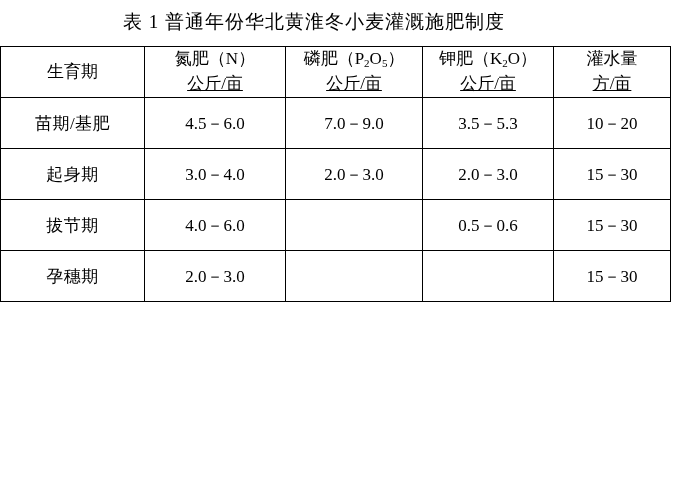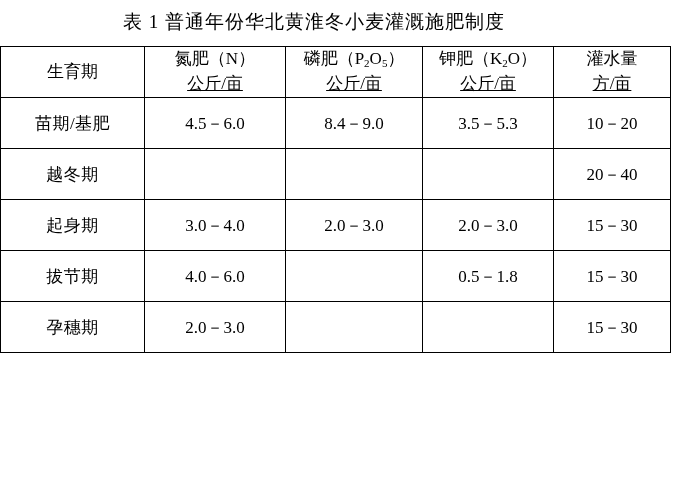--- a/index.html
+++ b/index.html
@@ -109,43 +109,36 @@
         <td>
           <span class="hdr-line1">灌水量</span>
           <span class="hdr-line2">方/亩</span>
         </td>
       </tr>
     </thead>
     <tbody>
       <tr>
         <td class="stage-cell">苗期/基肥</td>
         <td class="val">4.5－6.0</td>
-        <td class="val">8.4－9.0</td>
+        <td class="val">7.0－9.0</td>
         <td class="val">3.5－5.3</td>
         <td class="val">10－20</td>
-      </tr>
-      <tr>
-        <td class="stage-cell">越冬期</td>
-        <td class="val"></td>
-        <td class="val"></td>
-        <td class="val"></td>
-        <td class="val">20－40</td>
       </tr>
       <tr>
         <td class="stage-cell">起身期</td>
         <td class="val">3.0－4.0</td>
         <td class="val">2.0－3.0</td>
         <td class="val">2.0－3.0</td>
         <td class="val">15－30</td>
       </tr>
       <tr>
         <td class="stage-cell">拔节期</td>
         <td class="val">4.0－6.0</td>
         <td class="val"></td>
-        <td class="val">0.5－1.8</td>
+        <td class="val">0.5－0.6</td>
         <td class="val">15－30</td>
       </tr>
       <tr>
         <td class="stage-cell">孕穗期</td>
         <td class="val">2.0－3.0</td>
         <td class="val"></td>
         <td class="val"></td>
         <td class="val">15－30</td>
       </tr>
     </tbody>

